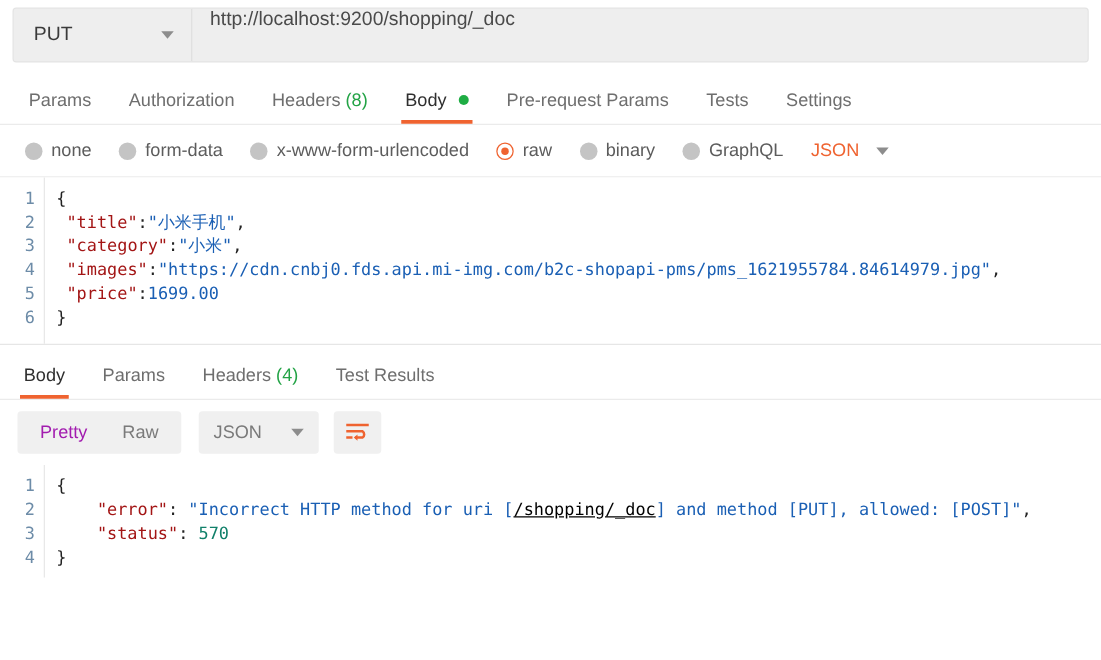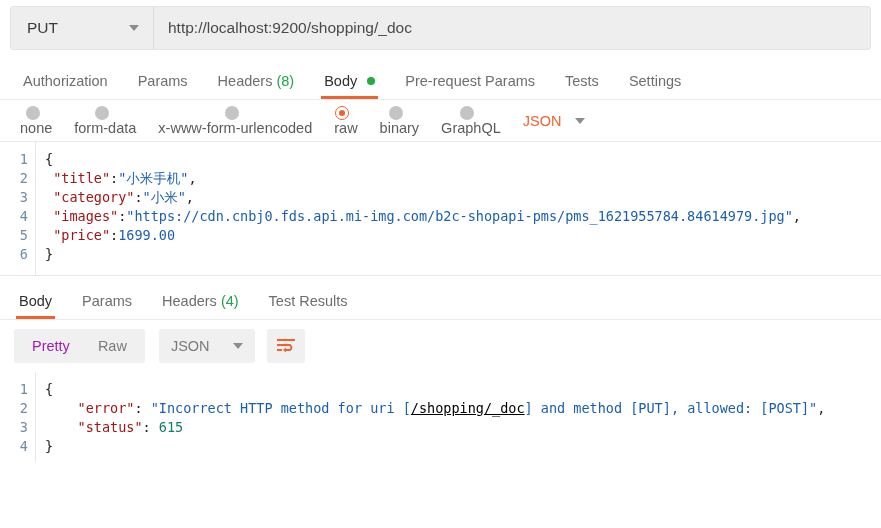--- a/index.html
+++ b/index.html
@@ -42,21 +42,20 @@
   }
   .caret {
     width: 0; height: 0;
     border-left: 5px solid transparent;
     border-right: 5px solid transparent;
     border-top: 6px solid #8d8d8d;
   }
   .url-input {
     flex: 1;
     display: flex;
-    align-items: center;
     padding: 0 14px;
     font-size: 15.5px;
     color: #4a4a4a;
     background: #eeeeee;
     cursor: text;
   }
 
   
   .req-tabs {
     display: flex;
@@ -100,21 +99,20 @@
     border-bottom: 1px solid #ebebeb;
   }
   .radio-item {
     display: flex;
     align-items: center;
     margin-right: 22px;
     font-size: 14.5px;
     color: #5c5c5c;
     cursor: pointer;
     white-space: nowrap;
-    flex-direction: column;
   }
   .radio {
     width: 14px; height: 14px;
     border-radius: 50%;
     background: #c4c4c4;
     margin-right: 7px;
     flex: none;
     position: relative;
   }
   .radio.checked { background: #ffffff; border: 1px solid #ef6330; }
@@ -240,24 +238,24 @@
       <span class="caret"></span>
     </div>
     <div class="url-input" title="Enter request URL">
       <span>http://localhost:9200/shopping/_doc</span>
     </div>
   </div>
 </div>
 
 <div class="req-tabs">
   <div class="tab">
+    <span>Params</span>
+  </div>
+  <div class="tab">
     <span>Authorization</span>
-  </div>
-  <div class="tab">
-    <span>Params</span>
   </div>
   <div class="tab">
     <span>Headers</span>
     <span class="tab-count">(8)</span>
   </div>
   <div class="tab active">
     <span>Body</span>
     <span class="green-dot"></span>
   </div>
   <div class="tab">
@@ -351,15 +349,15 @@
       <path d="M10 9.5 L7 12 L10 14.5 Z" fill="#ef6330"></path>
       <rect x="1" y="11" width="5" height="2" fill="#ef6330"></rect>
     </svg>
   </div>
 </div>
 
 <div class="editor res-editor">
   <div class="gutter"><span>1</span><br><span>2</span><br><span>3</span><br><span>4</span></div>
   <div class="code"><span class="tok-punct">{</span>
     <span class="tok-key">"error"</span><span class="tok-punct">: </span><span class="tok-str">"Incorrect HTTP method for uri [</span><span class="tok-link">/shopping/_doc</span><span class="tok-str">] and method [PUT], allowed: [POST]"</span><span class="tok-punct">,</span>
-    <span class="tok-key">"status"</span><span class="tok-punct">: </span><span class="tok-num-g">615</span>
+    <span class="tok-key">"status"</span><span class="tok-punct">: </span><span class="tok-num-g">570</span>
 <span class="tok-punct">}</span></div>
 </div>
 
 </body></html>

